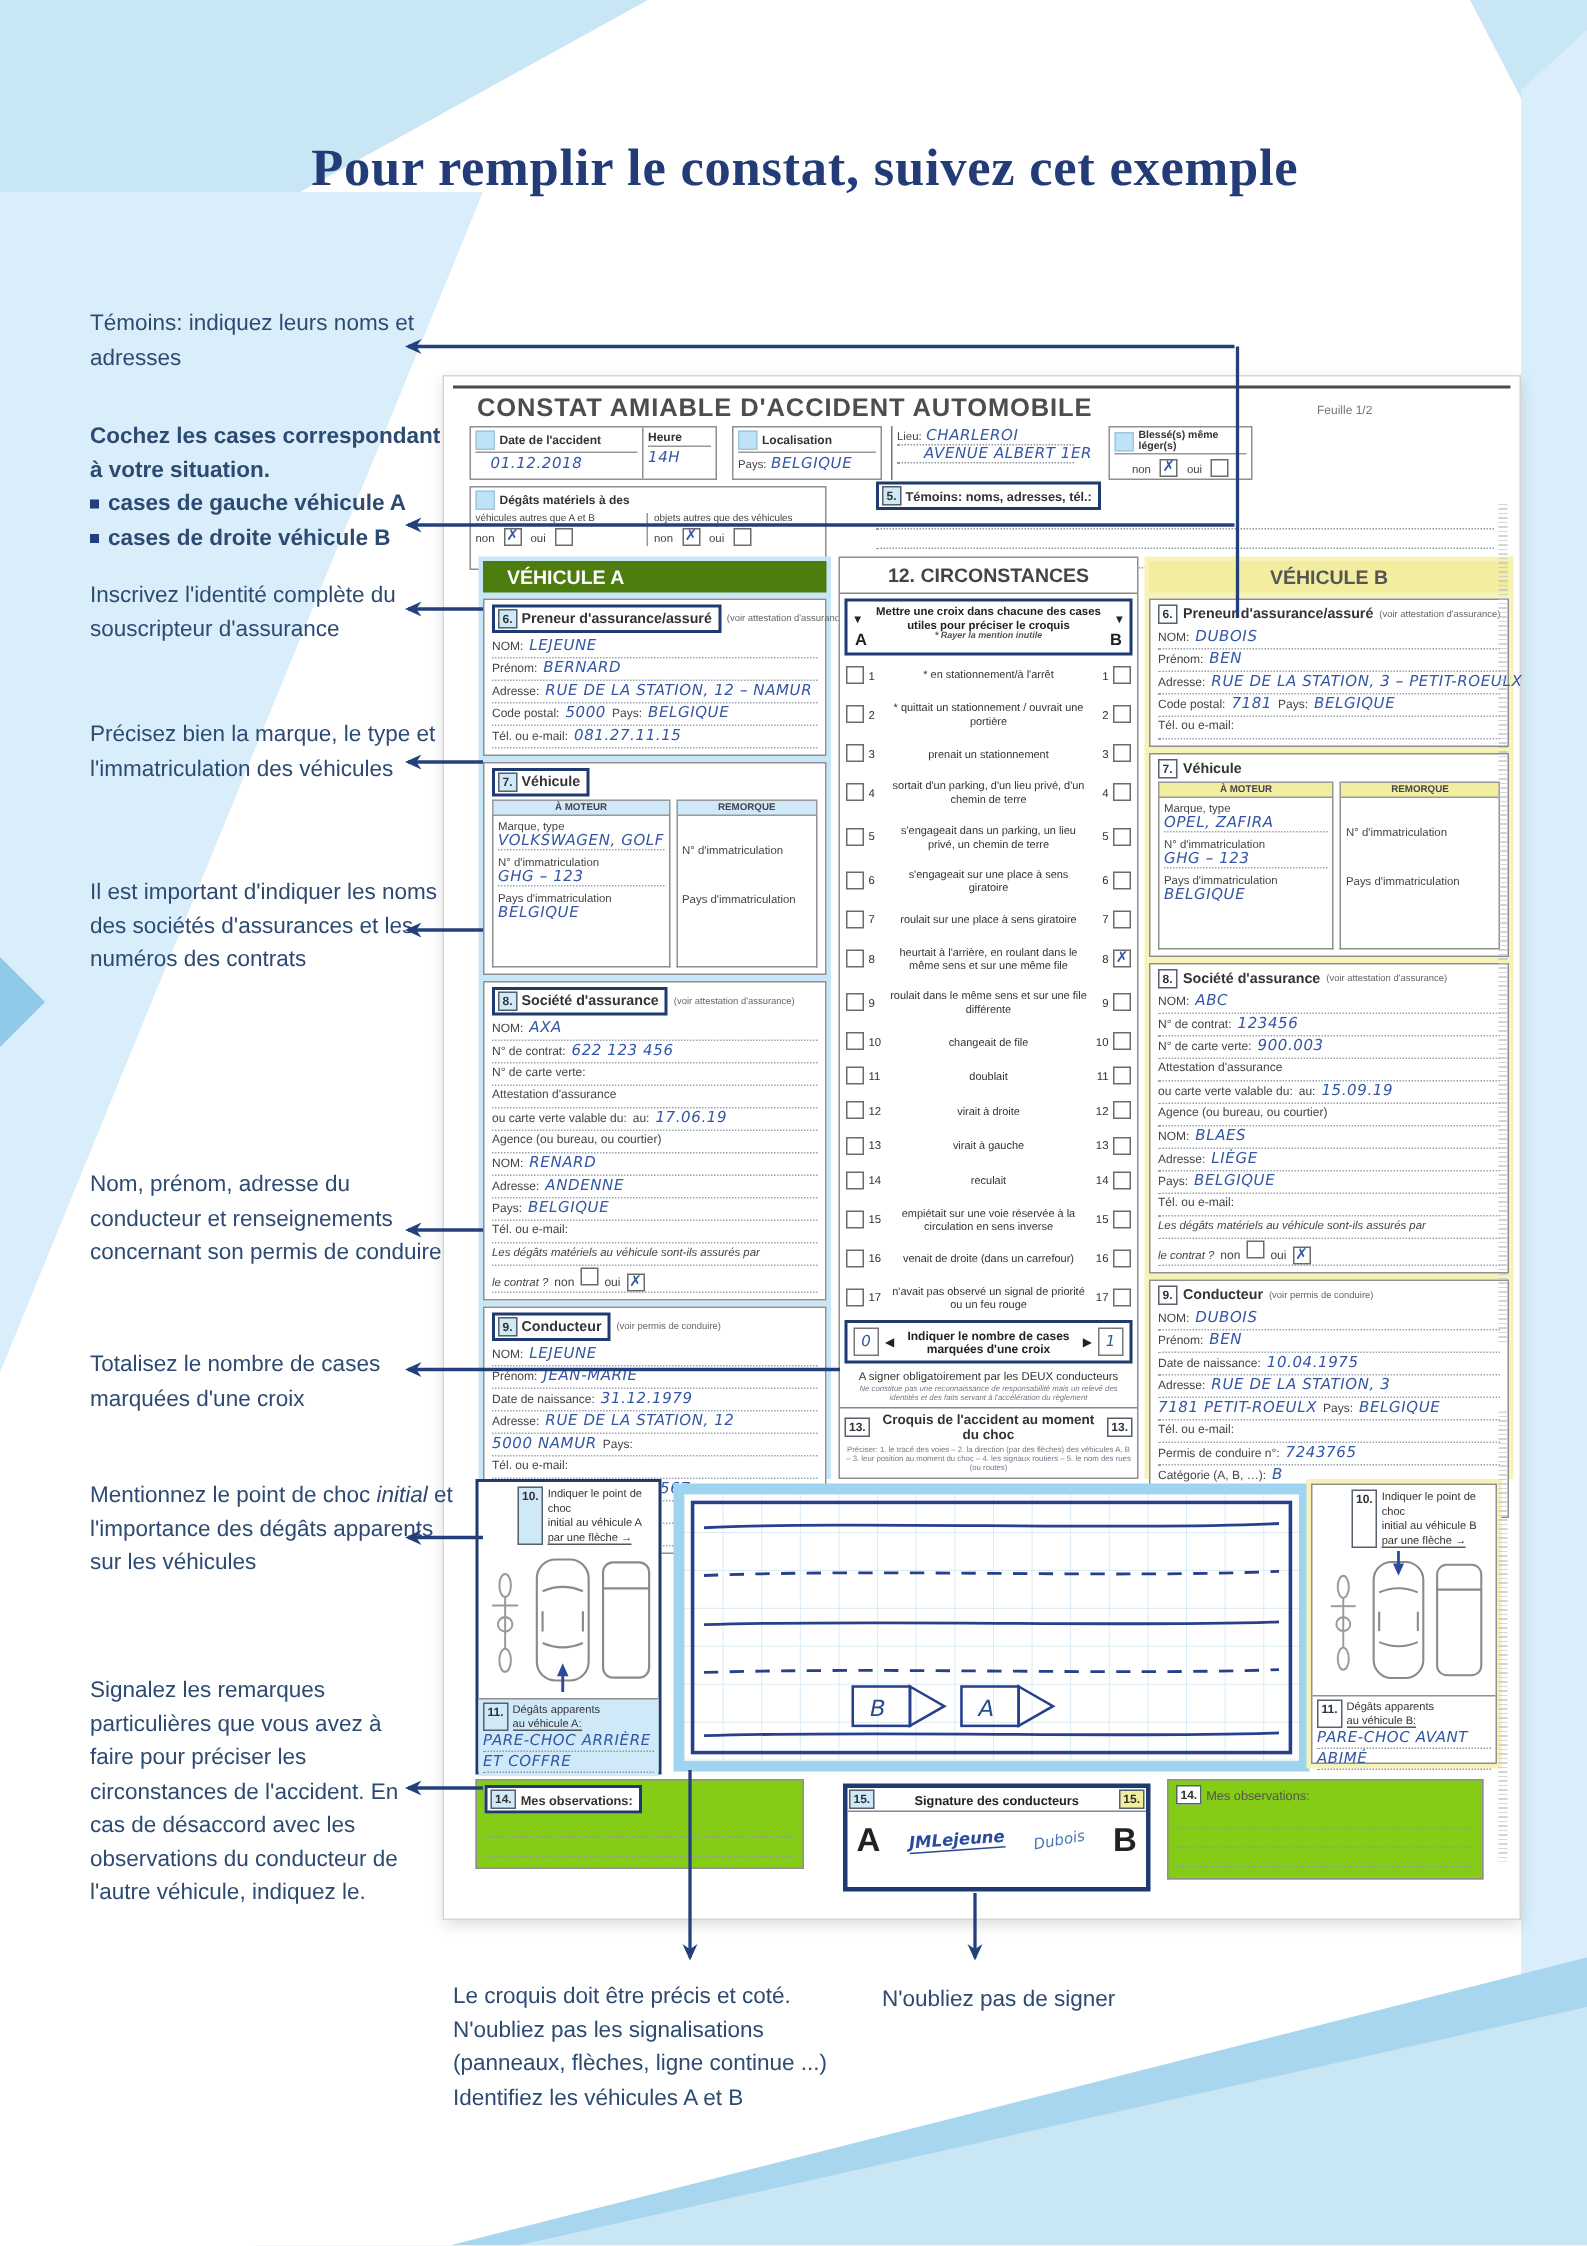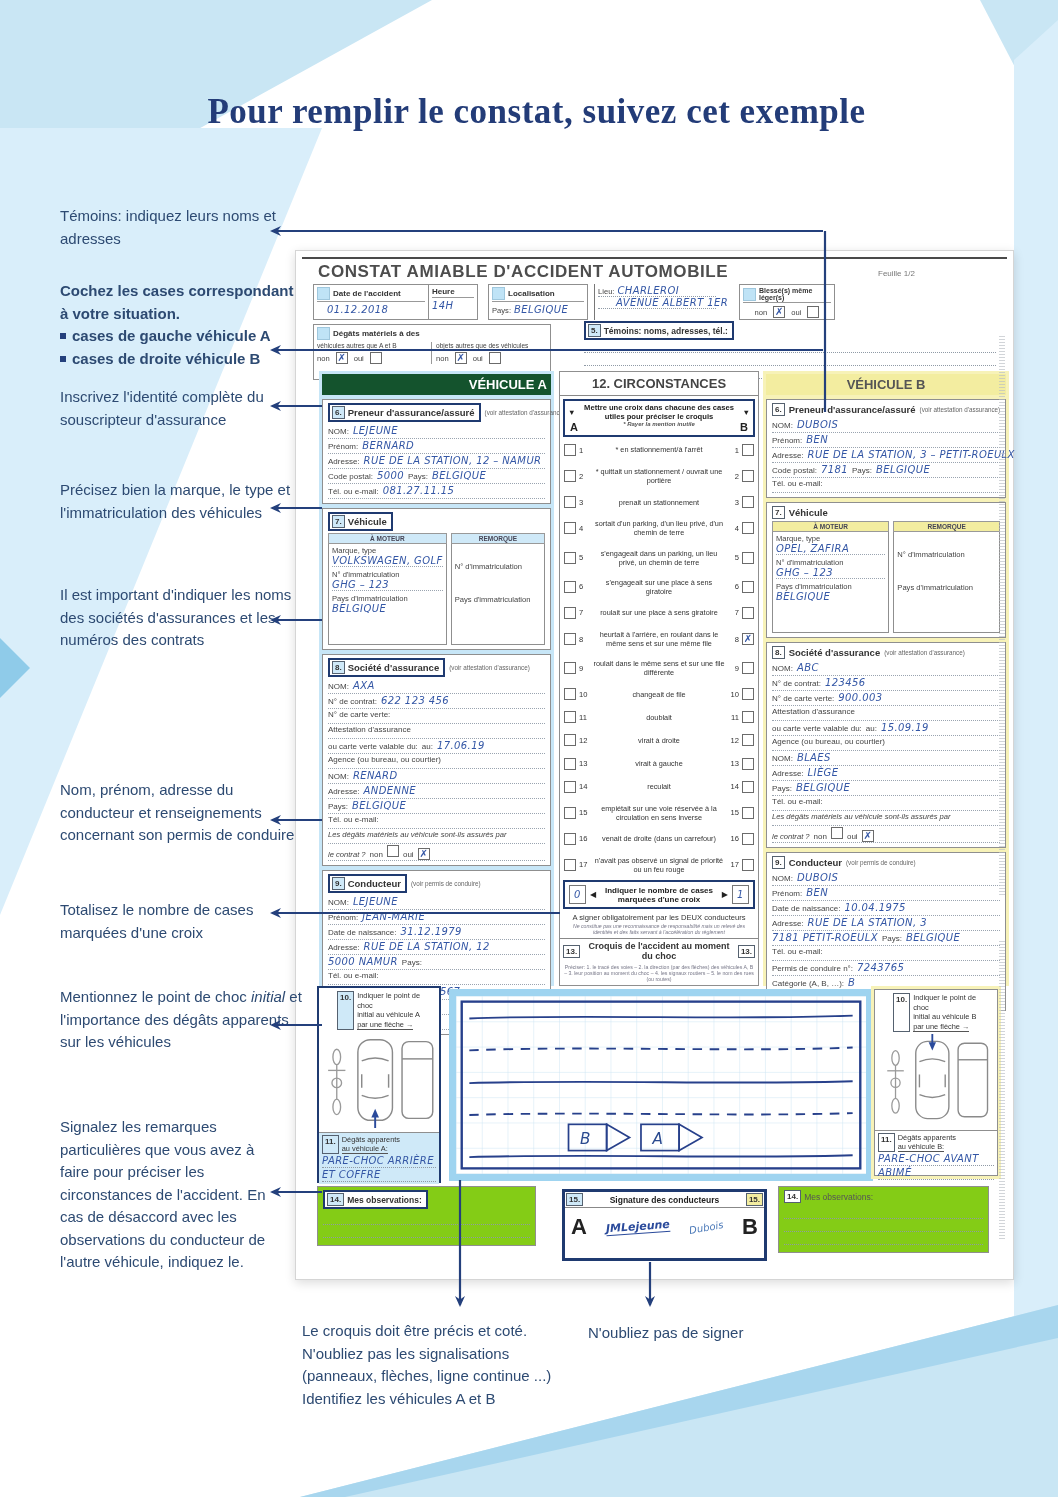--- a/index.html
+++ b/index.html
@@ -53,21 +53,21 @@
 
   
   .hdr-lbl{font-weight:bold;font-size:8px;color:#333;}
   .dots{border-bottom:1px dotted #8f9aa6;height:12px;}
 
   
   #colA{left:23px;top:120px;width:235px;height:615px;background:#c7e6f7;padding:3px;box-sizing:border-box;}
   #colM{left:263px;top:120px;width:200px;height:615px;border:1px solid #8f8f8f;background:#fff;
         box-sizing:border-box;display:flex;flex-direction:column;}
   #colB{left:467px;top:120px;width:246px;height:615px;background:#f7f2b8;padding:3px;box-sizing:border-box;}
-  .bandA{background:#14532d;color:#fff;font-weight:bold;font-size:13px;text-align:right;padding:3px 4px;margin-bottom:4px;}
+  .bandA{background:#4d7c0f;color:#fff;font-weight:bold;font-size:13px;text-align:left;padding:3px 16px;margin-bottom:4px;}
   .bandB{background:#f3eda0;color:#555;font-weight:bold;font-size:13px;text-align:center;padding:3px 0;margin-bottom:4px;}
   .subhead{background:#cfe9f8;border:1px solid #999;text-align:center;font-size:6.5px;font-weight:bold;color:#445;padding:1px 0;}
   .subheadY{background:#f3eda0;}
   .vgrid{display:flex;gap:4px;}
   .vcell{flex:1;border:1px solid #8f8f8f;padding:2px 3px;min-height:96px;}
 
   
   .mtitle{font-size:13px;font-weight:bold;text-align:center;color:#444;border-bottom:1px solid #888;padding:4px 0;}
   .instr{border:2px solid #1f3a70;margin:3px;padding:2px 3px;}
   .instr .row1{display:flex;align-items:center;gap:3px;font-size:7.6px;font-weight:bold;text-align:center;color:#222;}
@@ -84,21 +84,21 @@
   .signnote{text-align:center;font-size:7.6px;color:#333;padding-top:2px;}
   .signsmall{text-align:center;font-size:5.2px;color:#778;font-style:italic;padding:1px 6px;}
   .s13h{display:flex;align-items:center;gap:4px;border-top:1px solid #888;margin-top:2px;padding:2px 3px;}
   .s13h .t{flex:1;text-align:center;font-weight:bold;font-size:9px;color:#333;}
   .s13small{text-align:center;font-size:5.2px;color:#778;padding:1px 4px 3px;}
 
   
   .pcA{left:21px;top:735px;width:124px;height:197px;border:2px solid #1f3a70;background:#fff;box-sizing:border-box;}
   .pcB-outer{left:575px;top:735px;width:130px;height:193px;background:#f7f2b8;padding:3px;box-sizing:border-box;}
   .pcB{border:1px solid #8f8f8f;background:#fff;height:100%;box-sizing:border-box;}
-  .pchead{display:flex;gap:3px;padding:3px 18px 0;font-size:7.4px;color:#333;line-height:1.3;}
+  .pchead{display:flex;gap:3px;padding:3px 0 0;font-size:7.4px;color:#333;line-height:1.3;margin-left:26px;}
   .pcarea{text-align:center;padding:2px 0;}
   .dmg{border-top:1px solid #8f8f8f;padding:2px 3px;}
   .dmgA{background:#cfe9f8;}
   .dmg .h{display:flex;gap:3px;font-size:7.4px;color:#333;line-height:1.3;}
   .dmg .hwline{border-bottom:1px dotted #8f9aa6;padding:1px 0;}
   .sketch-frame{left:153px;top:738px;width:424px;height:192px;background:#9fd4f0;padding:7px;box-sizing:border-box;}
   .sketch-inner{background:#fff;width:100%;height:100%;}
   .obs{background:#84cc16;border:1px solid #8f8f8f;box-sizing:border-box;padding:3px 5px;}
   #obsA{left:21px;top:935px;width:219px;height:60px;}
   #obsB{left:482px;top:935px;width:211px;height:67px;}

